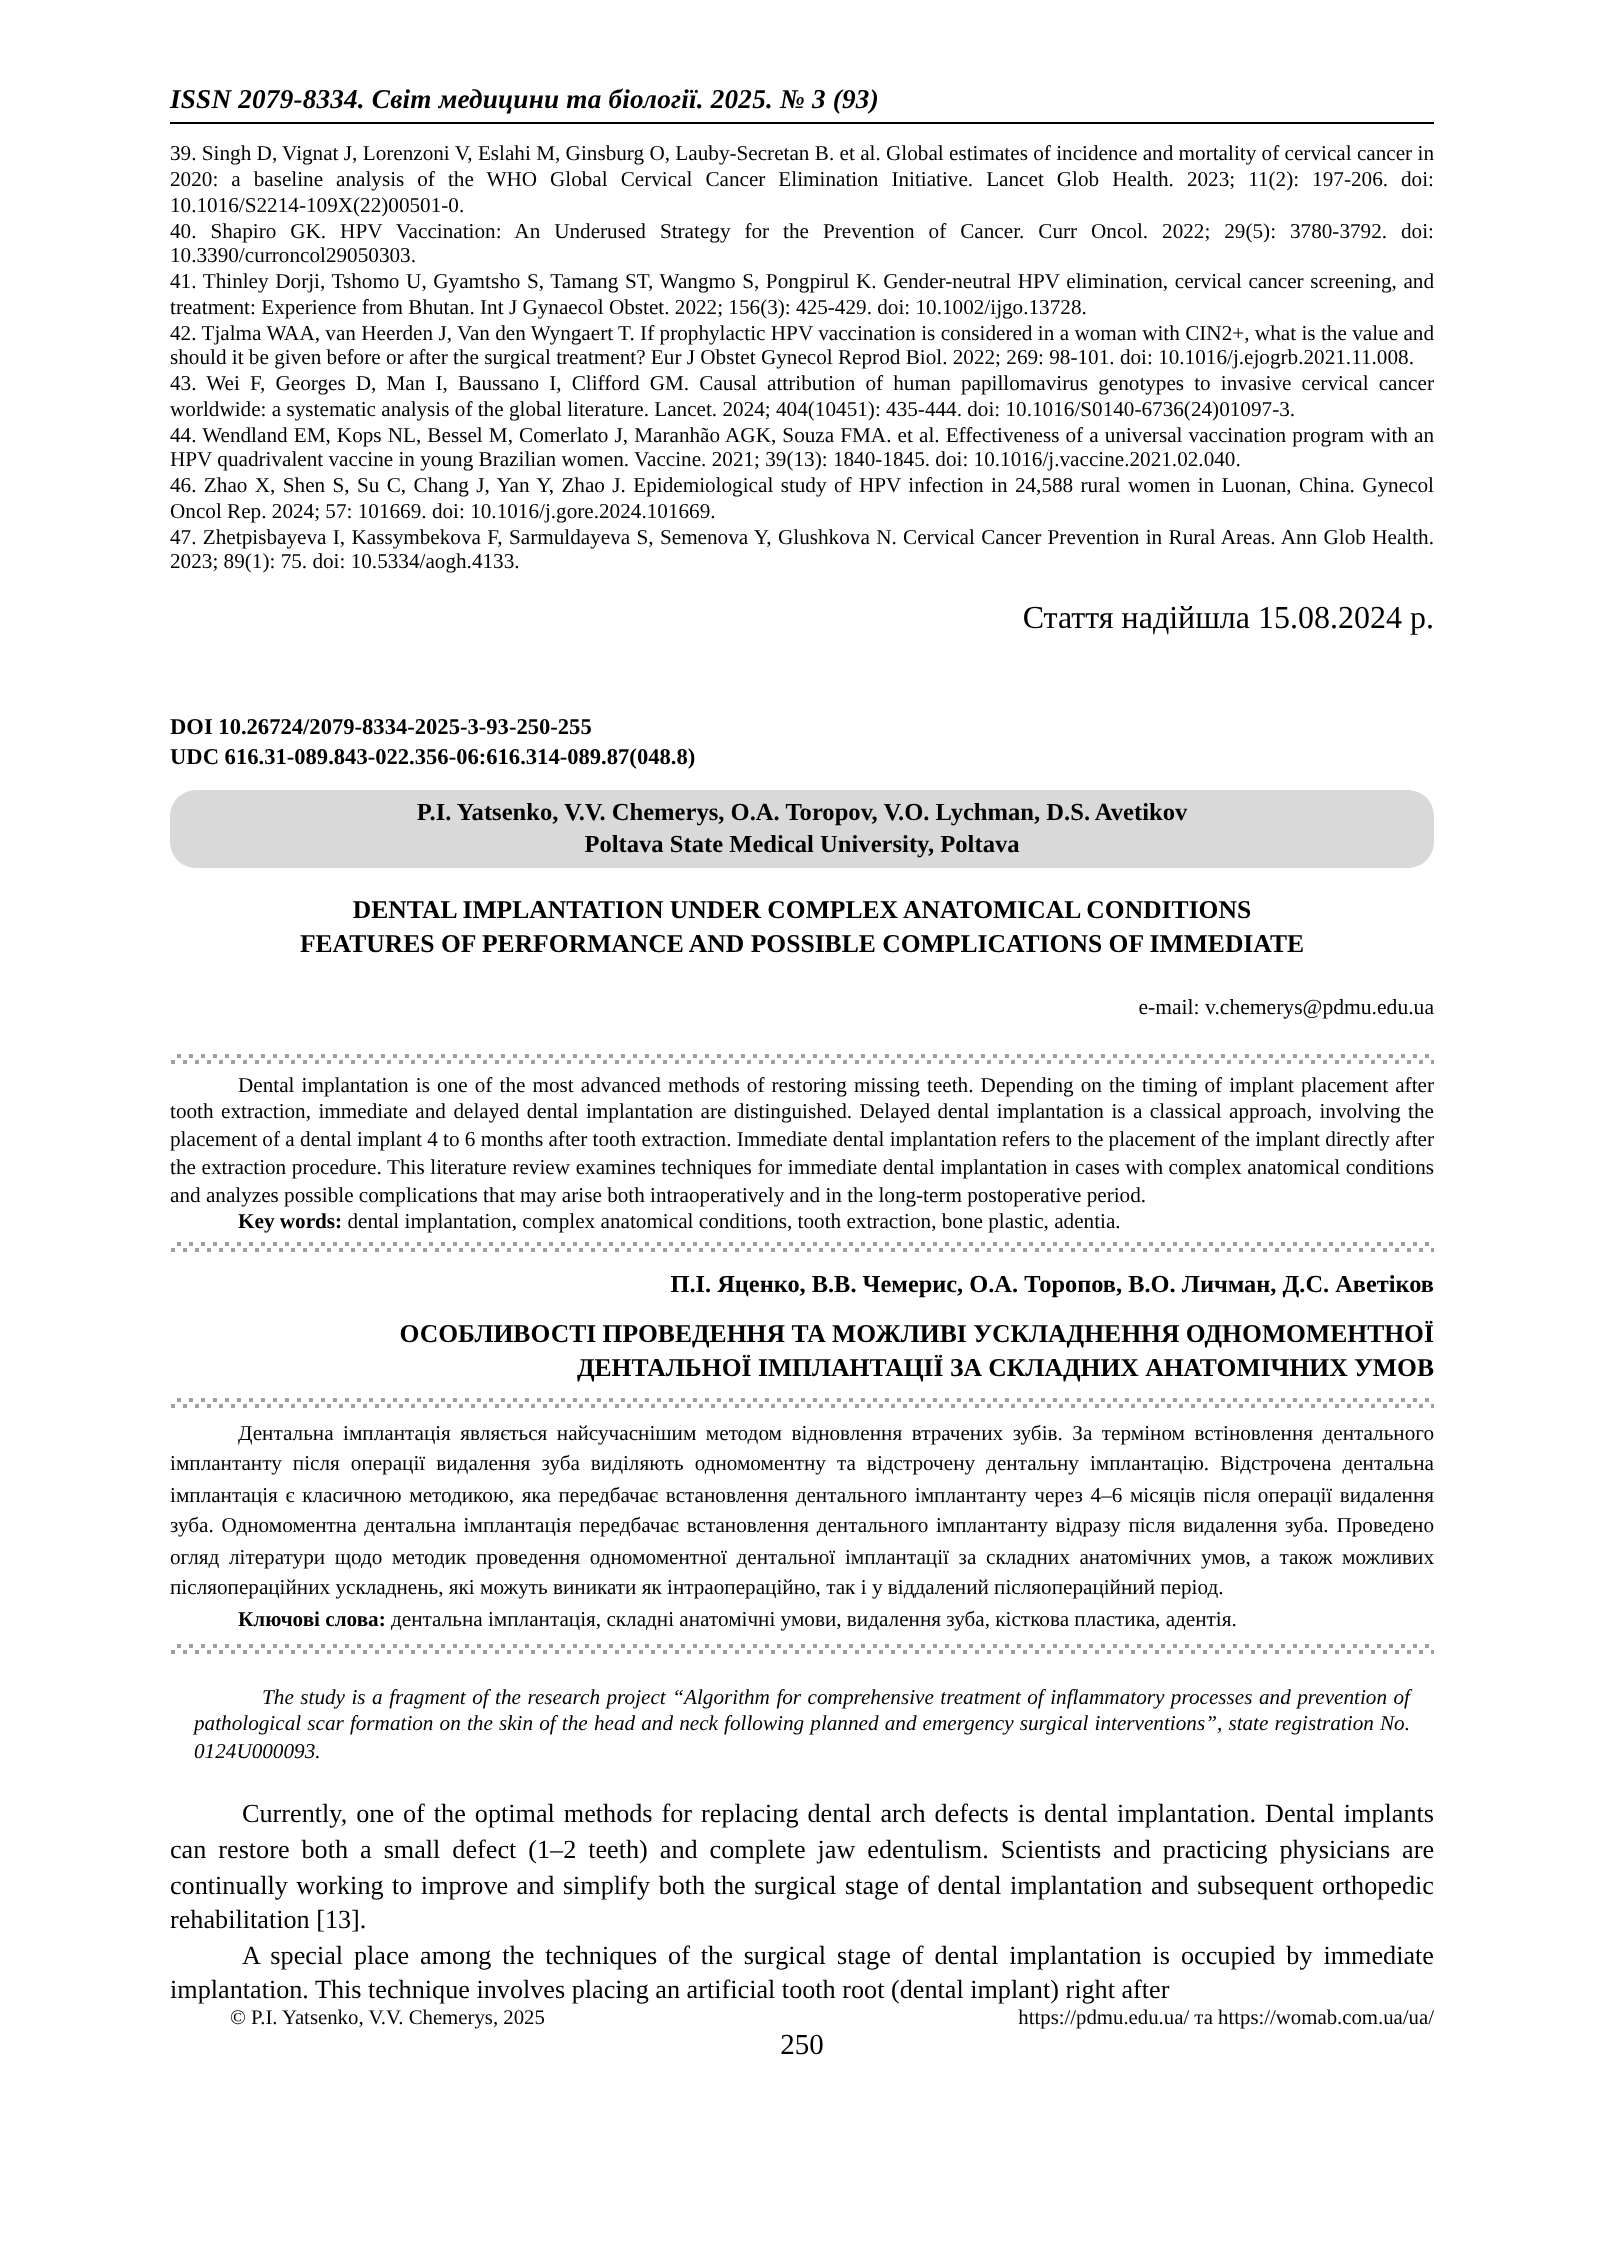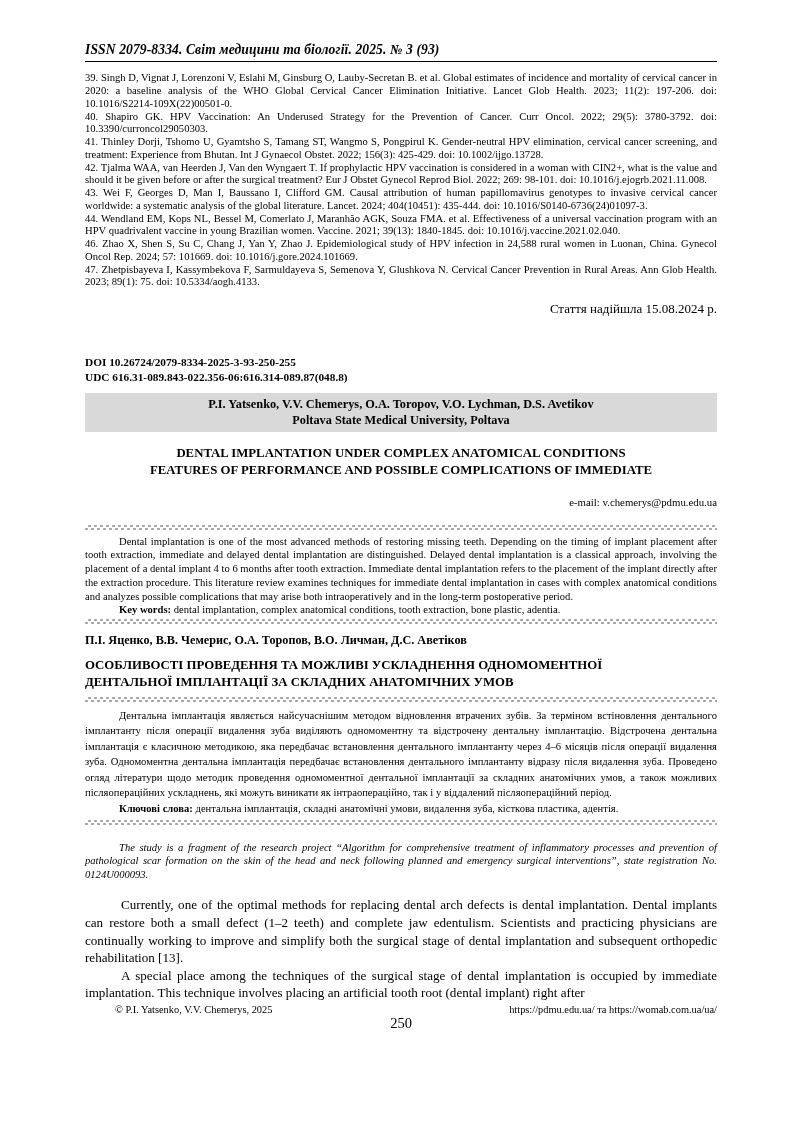--- a/index.html
+++ b/index.html
@@ -46,21 +46,21 @@
   .refs {
     font-size: 10.6px;
     line-height: 1.205;
     text-align: justify;
   }
   .refs p {
     margin: 0;
     text-indent: 0;
   }
   .received {
-    font-size: 13px;
+    font-size: 16px;
     text-align: right;
     margin-top: 12px;
   }
 
   
   .article {
     margin-top: 38px;
   }
   .doi-line {
     font-size: 11.3px;
@@ -68,20 +68,21 @@
     line-height: 1.28;
     margin-bottom: 9px;
   }
   .authors-band {
     background: #d9d9d9;
     text-align: center;
     font-weight: bold;
     font-size: 12.3px;
     line-height: 1.32;
     padding: 3px 0 4px 0;
+    border-radius: 13px;
   }
   .title-en {
     text-align: center;
     font-weight: bold;
     font-size: 12.8px;
     line-height: 1.3;
     margin-top: 13px;
   }
   .email-line {
     text-align: right;
@@ -113,21 +114,21 @@
     margin: 0;
     text-indent: 34px;
   }
   .abstract .kw {
     text-indent: 34px;
     margin: 0;
   }
   .abstract .kw b { font-weight: bold; }
 
   .ua-heads {
-    text-align: left;
+    text-align: right;
     padding-top: 9px;
   }
   .ua-authors {
     font-weight: bold;
     font-size: 12.2px;
     line-height: 1.3;
   }
   .title-ua {
     font-weight: bold;
     font-size: 12.8px;
@@ -145,21 +146,21 @@
   .abstract-ua p { margin: 0; text-indent: 34px; }
 
   
   .funding {
     font-style: italic;
     font-size: 10.6px;
     line-height: 1.32;
     text-align: justify;
     margin-top: 16px;
   }
-  .funding p { margin: 0; text-indent: 34px; }
+  .funding p { margin: 12px; text-indent: 34px; }
 
   
   .bodytext {
     font-size: 13.1px;
     line-height: 1.345;
     text-align: justify;
     margin-top: 14px;
   }
   .bodytext p {
     margin: 0;

